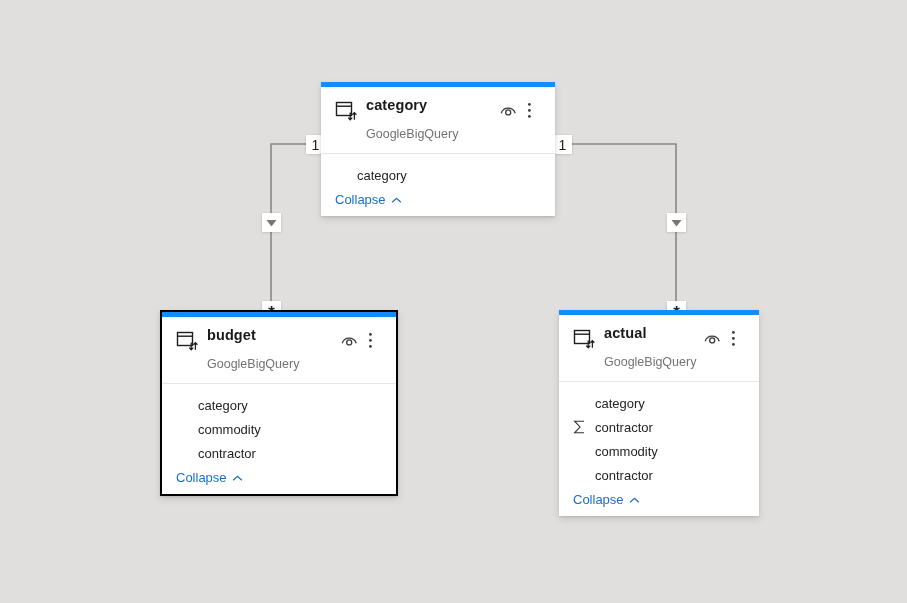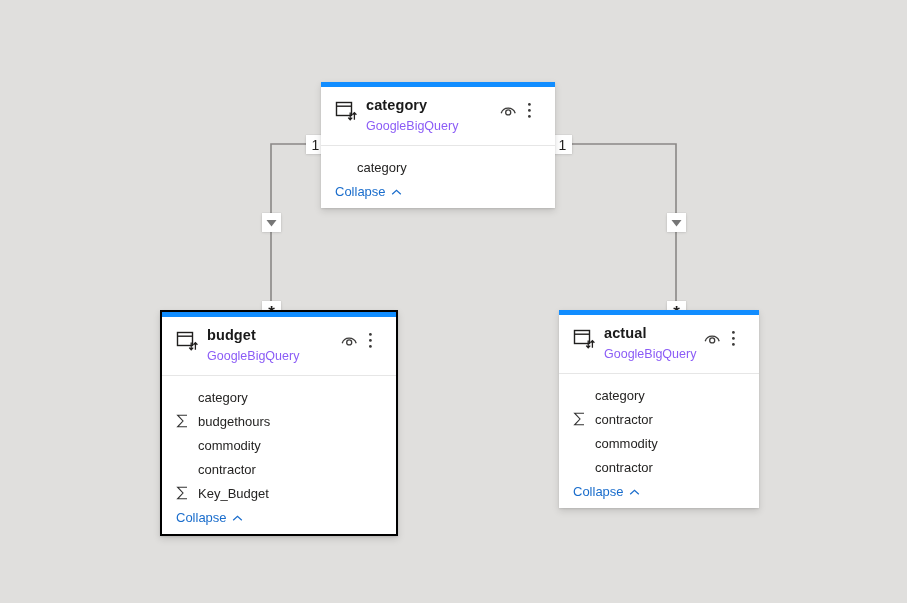--- a/index.html
+++ b/index.html
@@ -68,23 +68,23 @@
   }
   .card-title {
     font-size: 14.5px;
     font-weight: bold;
     color: #1a1a1a;
     line-height: 18px;
     letter-spacing: 0.1px;
   }
   .card-subtitle {
     font-size: 12.5px;
-    color: #8b5cf6;
+    color: #737373;
     line-height: 17px;
-    margin-top: 4px;
+    margin-top: 12px;
   }
   .header-actions {
     display: flex;
     align-items: center;
     gap: 11px;
     margin-top: 6px;
     flex: 0 0 auto;
   }
   .eye-icon, .kebab-icon {
     width: 16px;
@@ -264,42 +264,26 @@
           </svg>
         </span>
       </span>
     </div>
     <div class="field-list">
       <div class="field-row">
         <span class="field-sigma"></span>
         <span class="field-name">category</span>
       </div>
       <div class="field-row">
-        <span class="field-sigma">
-          <svg width="13" height="14" viewBox="0 0 13 14">
-            <path d="M11 1.2 L1.6 1.2 L7 7 L1.6 12.8 L11 12.8" fill="none" stroke="#333333" stroke-width="1.1"></path>
-          </svg>
-        </span>
-        <span class="field-name">budgethours</span>
-      </div>
-      <div class="field-row">
         <span class="field-sigma"></span>
         <span class="field-name">commodity</span>
       </div>
       <div class="field-row">
         <span class="field-sigma"></span>
         <span class="field-name">contractor</span>
-      </div>
-      <div class="field-row">
-        <span class="field-sigma">
-          <svg width="13" height="14" viewBox="0 0 13 14">
-            <path d="M11 1.2 L1.6 1.2 L7 7 L1.6 12.8 L11 12.8" fill="none" stroke="#333333" stroke-width="1.1"></path>
-          </svg>
-        </span>
-        <span class="field-name">Key_Budget</span>
       </div>
     </div>
     <div class="collapse-row">
       <span class="collapse-link">
         <span>Collapse</span>
         <span class="chevron-up">
           <svg width="11" height="11" viewBox="0 0 11 11">
             <path d="M1.2 7.2 L5.5 3.2 L9.8 7.2" fill="none" stroke="#1a6dcc" stroke-width="1.2"></path>
           </svg>
         </span>

